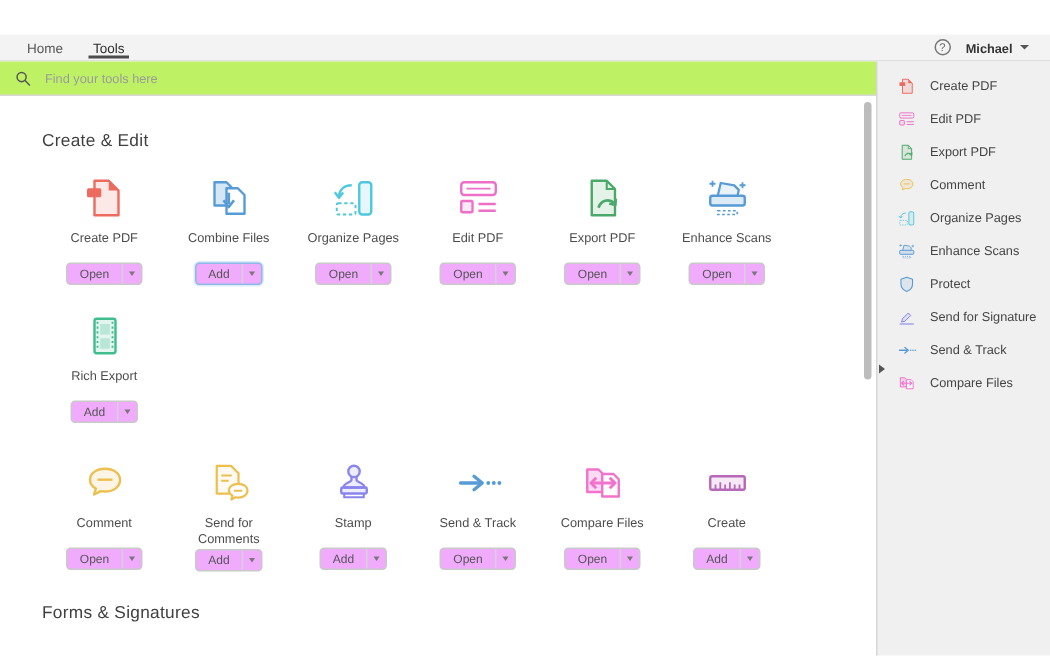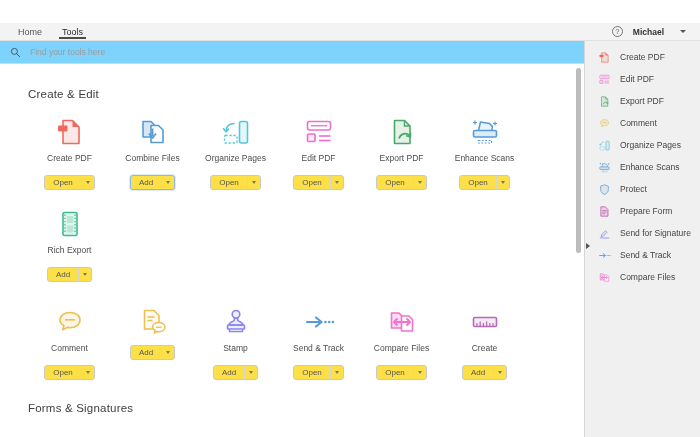--- a/index.html
+++ b/index.html
@@ -25,32 +25,32 @@
   .tab.active::after {
     content:""; position:absolute; left:7px; right:7px; bottom:1px;
     height:2px; background:#4c4c4c;
   }
   .topbar-right { display:flex; align-items:center; gap:10px; padding-right:14px; }
   .help-circle {
     width:11px; height:11px; border:1px solid #767676; border-radius:50%;
     font-size:7.5px; color:#666; display:flex; align-items:center; justify-content:center;
     cursor:pointer; line-height:1;
   }
-  .user { font-size:8.5px; color:#333; font-weight:bold; display:flex; align-items:center; gap:16px; cursor:pointer; }
+  .user { font-size:8.5px; color:#333; font-weight:bold; display:flex; align-items:center; gap:5px; cursor:pointer; }
   .caret-down {
     width:0; height:0; border-left:3px solid transparent; border-right:3px solid transparent;
     border-top:3.5px solid #555;
   }
 
   
   .body { display:flex; height:419px; }
   .main { width:584px; position:relative; background:#fff; flex:0 0 584px; }
 
   .searchbar {
-    height:23px; background:#7dd3fc; border-bottom:1px solid #d8d8d8;
+    height:23px; background:#bef264; border-bottom:1px solid #d8d8d8;
     display:flex; align-items:center; gap:7px; padding:0 10px;
   }
   .search-input {
     flex:1; border:none; outline:none; background:transparent;
     font-size:8.5px; color:#333; font-family:"Liberation Sans", sans-serif;
   }
   .search-input::placeholder { color:#9b9b9b; }
 
   .content { padding:24px 0 0 28px; }
   .section { margin-bottom:22px; }
@@ -61,21 +61,21 @@
   .tools { display:flex; flex-wrap:wrap; row-gap:16px; width:510px; }
   .tool { width:83px; display:flex; flex-direction:column; align-items:center; }
   .tool-iconbox { height:34px; display:flex; align-items:flex-end; justify-content:center; margin-bottom:5px; }
   .tool-iconbox svg { width:32px; height:32px; display:block; }
   .tool-label {
     font-size:8.5px; line-height:10.5px; color:#4c4c4c; text-align:center;
     min-height:20px; max-width:72px;
   }
   .tool-btn {
     display:inline-flex; align-items:stretch; height:15px; margin-top:2px;
-    border:1px solid #c9c9c9; border-radius:3px; background:#fde047; cursor:pointer;
+    border:1px solid #c9c9c9; border-radius:3px; background:#f0abfc; cursor:pointer;
   }
   .tool-btn.highlight { border-color:#8db8e8; box-shadow:0 0 0 1px #dcebf8; }
   .btn-label { font-size:8px; color:#555; padding:0 8px; display:flex; align-items:center; }
   .btn-caret { width:13px; border-left:1px solid #d4d4d4; display:flex; align-items:center; justify-content:center; }
   .btn-caret::after {
     content:""; width:0; height:0;
     border-left:2.5px solid transparent; border-right:2.5px solid transparent;
     border-top:3px solid #777;
   }
 
@@ -339,20 +339,21 @@
       <span class="btn-caret"></span>
     </div>
   </div>
 
   <div class="tool">
     <div class="tool-iconbox">
       <svg style="color: rgb(236, 191, 78);">
                     <use href="#i-send-for-comments" xlink:href="#i-send-for-comments"></use>
                   </svg>
     </div>
+    <div class="tool-label">Send for Comments</div>
     <div class="tool-btn">
       <span class="btn-label">Add</span>
       <span class="btn-caret"></span>
     </div>
   </div>
 
   <div class="tool">
     <div class="tool-iconbox">
       <svg style="color: rgb(138, 133, 238);">
                     <use href="#i-stamp" xlink:href="#i-stamp"></use>
@@ -461,26 +462,20 @@
   </div>
 
   <div class="side-item">
     <svg style="color: rgb(87, 155, 214);">
               <use href="#i-protect" xlink:href="#i-protect"></use>
             </svg>
     <span class="side-label">Protect</span>
   </div>
 
 
-  <div class="side-item">
-    <svg style="color: rgb(176, 57, 156);">
-              <use href="#i-prepare-form" xlink:href="#i-prepare-form"></use>
-            </svg>
-    <span class="side-label">Prepare Form</span>
-  </div>
 
   <div class="side-item">
     <svg style="color: rgb(124, 127, 232);">
               <use href="#i-send-for-signature" xlink:href="#i-send-for-signature"></use>
             </svg>
     <span class="side-label">Send for Signature</span>
   </div>
 
   <div class="side-item">
     <svg style="color: rgb(87, 155, 214);">

